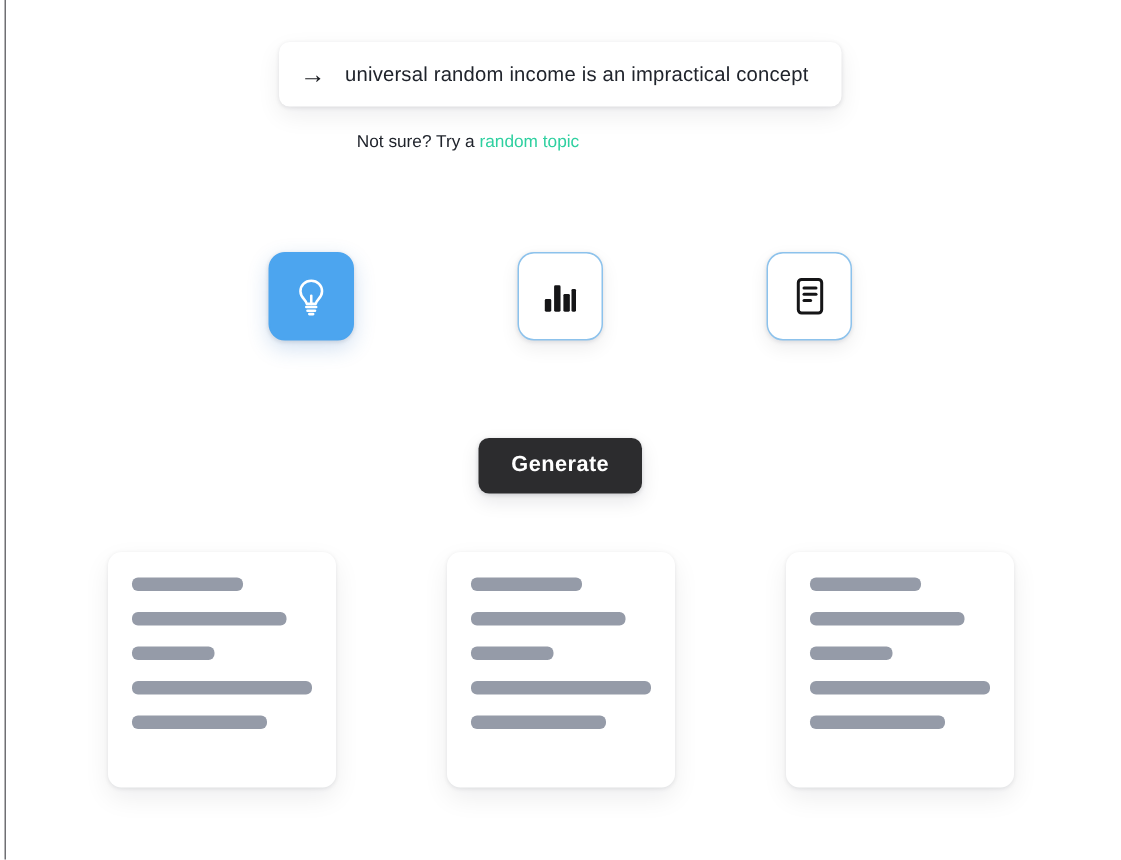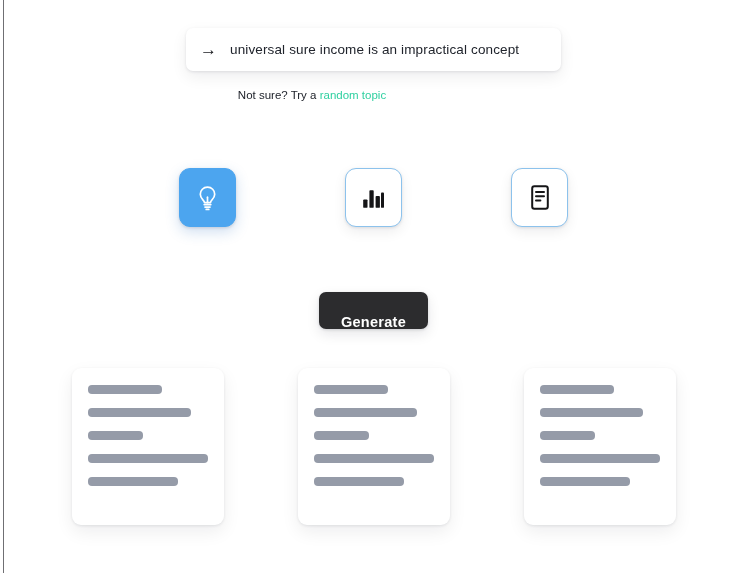--- a/index.html
+++ b/index.html
@@ -119,21 +119,21 @@
   }
   .generate-btn {
     background: #2c2c2e;
     color: #ffffff;
     border: none;
     border-radius: 7px;
     font-family: "Liberation Sans", sans-serif;
     font-size: 14.5px;
     font-weight: 700;
     letter-spacing: 0.02em;
-    padding: 12px 22px;
+    padding: 0 22px;
     height: 37px;
     line-height: 37px;
     cursor: pointer;
     box-shadow: 0 1px 3px rgba(15,20,35,0.14), 0 5px 13px rgba(15,20,35,0.10);
   }
 
   
   .cards {
     position: absolute;
     left: 0;
@@ -162,21 +162,21 @@
 </style>
 </head>
 <body>
 
 <div class="edge-rule"></div>
 
 <div class="page">
 
   <div class="prompt-card">
     <span class="prompt-arrow">→</span>
-    <span class="prompt-text" title="Enter a topic">universal sure income is an impractical concept</span>
+    <span class="prompt-text" title="Enter a topic">universal random income is an impractical concept</span>
   </div>
 
   <div class="hint"><span>Not sure? Try a </span><span class="hint-link">random topic</span></div>
 
   <div class="modes">
 
     <div class="mode-btn active">
       <span>
         <svg width="25" height="28" viewBox="0 0 25 28" fill="none" stroke="#ffffff" stroke-width="1.7" stroke-linecap="round" stroke-linejoin="round">
           <path d="M12.5 3.2c-4.2 0-7.2 3.1-7.2 7 0 2.6 1.4 4.3 2.6 5.6 .9 1 1.5 1.7 1.6 2.8h6c.1-1.1 .7-1.8 1.6-2.8 1.2-1.3 2.6-3 2.6-5.6 0-3.9-3-7-7.2-7z"></path>

